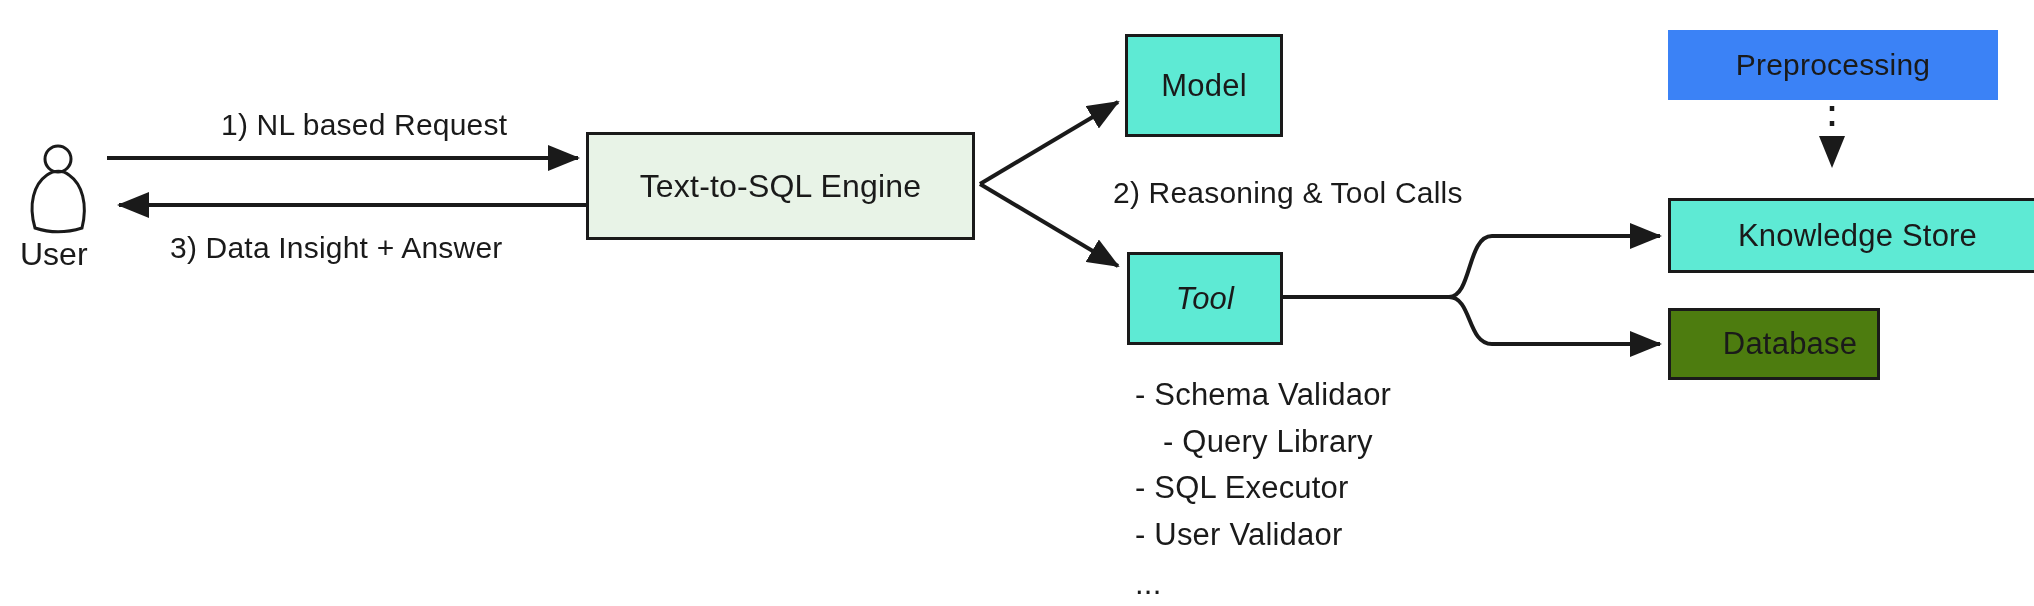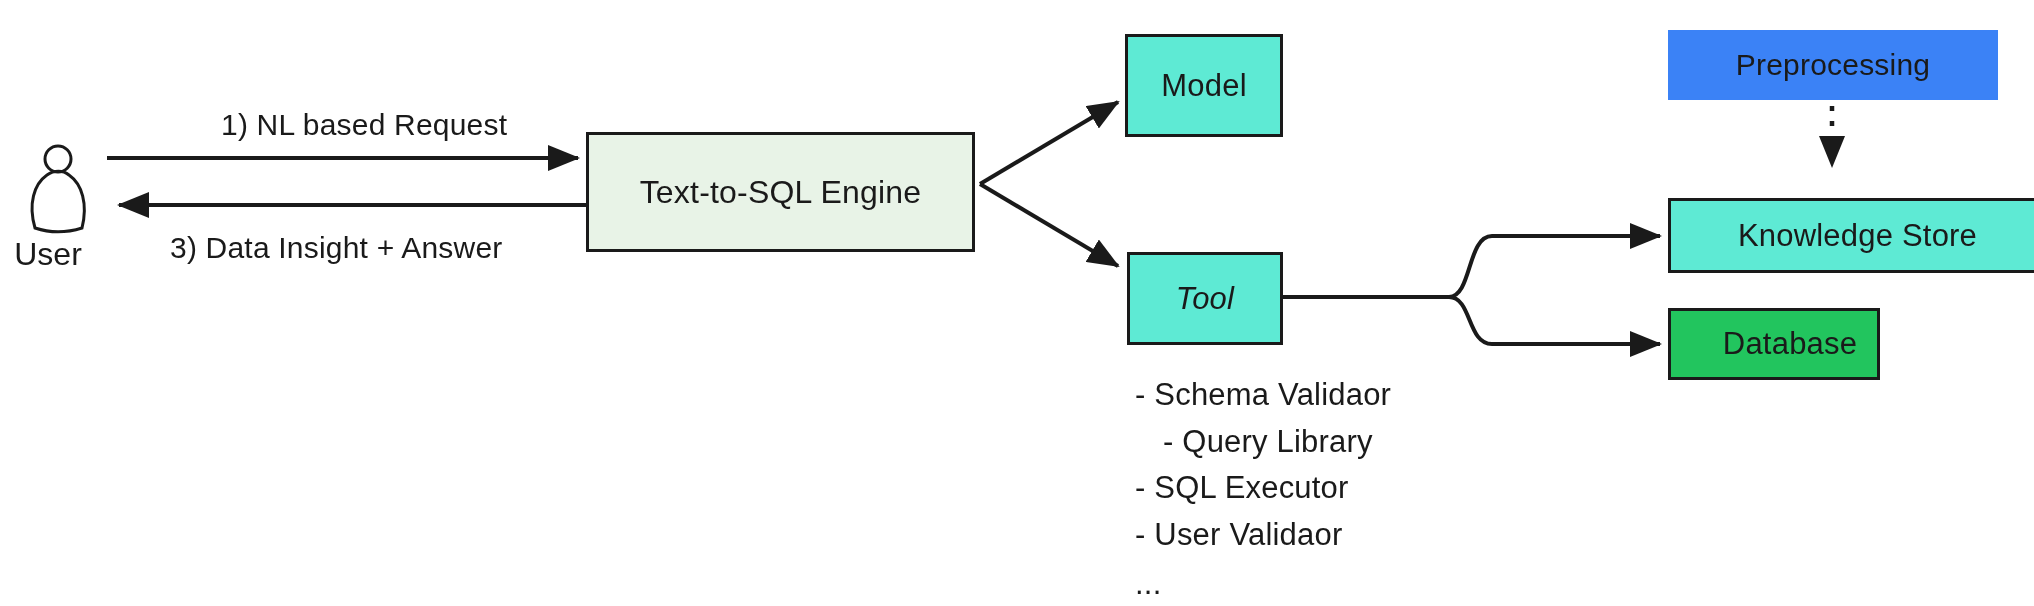--- a/index.html
+++ b/index.html
@@ -7,21 +7,21 @@
     position:relative;width:2034px;height:606px;background:#ffffff;overflow:hidden;
     font-family:"Liberation Sans","DejaVu Sans",sans-serif;color:#1a1a1a;
   }
   #wires{position:absolute;left:0;top:0;width:2034px;height:606px;}
   .node{
     position:absolute;box-sizing:border-box;display:flex;align-items:center;justify-content:center;
     border:3px solid #1a1a1a;font-size:31px;letter-spacing:0.2px;white-space:nowrap;
   }
   .node.green{background:#e8f3e7;}
   .node.yellow{background:#5eead4;}
-  .node.blue{background:#22c55e;padding-left:32px;}
+  .node.blue{background:#4d7c0f;padding-left:32px;}
   .node.gray{background:#3b82f6;border:none;}
   .edge-label{
     position:absolute;font-size:30px;white-space:nowrap;letter-spacing:0.2px;
   }
   .list-item{
     position:absolute;font-size:31px;white-space:nowrap;letter-spacing:0.2px;
   }
   .user-label{position:absolute;font-size:32px;white-space:nowrap;}
 </style>
 </head>
@@ -51,26 +51,27 @@
 
     <path d="M1283,297 L1449,297" stroke="#1a1a1a" stroke-width="4" fill="none"></path>
 
     <path d="M1449,297 C1472,297 1467,236 1492,236 L1660,236" stroke="#1a1a1a" stroke-width="4" fill="none" marker-end="url(#ah)"></path>
 
     <path d="M1449,297 C1472,297 1467,344 1492,344 L1660,344" stroke="#1a1a1a" stroke-width="4" fill="none" marker-end="url(#ah)"></path>
 
     <path d="M1832,106 L1832,166" stroke="#1a1a1a" stroke-width="4.5" stroke-dasharray="5 10" fill="none" marker-end="url(#ah)"></path>
   </svg>
 
-  <div class="user-label" style="left:8px;top:236px;width:80px;text-align:center;position:absolute;">User</div>
+  <div class="user-label" style="left:20px;top:236px;width:80px;text-align:left;position:absolute;">User</div>
 
   <div class="edge-label" style="left:173px;top:108px;margin-left:48px;">1) NL based Request</div>
   <div class="edge-label" style="left:170px;top:231px;">3) Data Insight + Answer</div>
+  <div class="edge-label" style="left:1113px;top:176px;">2) Reasoning &amp; Tool Calls</div>
 
-  <div class="node green" style="left:586px;top:132px;width:389px;height:120px;font-size:32px;">Text-to-SQL Engine</div>
+  <div class="node green" style="left:586px;top:132px;width:389px;height:108px;font-size:32px;">Text-to-SQL Engine</div>
 
   <div class="node yellow" style="left:1125px;top:34px;width:158px;height:103px;">Model</div>
 
   <div class="node yellow" style="left:1127px;top:252px;width:156px;height:93px;font-style:italic;">Tool</div>
 
   <div class="node gray" style="left:1668px;top:30px;width:330px;height:70px;font-size:30px;">Preprocessing</div>
 
   <div class="node yellow" style="left:1668px;top:198px;width:379px;height:75px;">Knowledge Store</div>
 
   <div class="node blue" style="left:1668px;top:308px;width:212px;height:72px;">Database</div>

